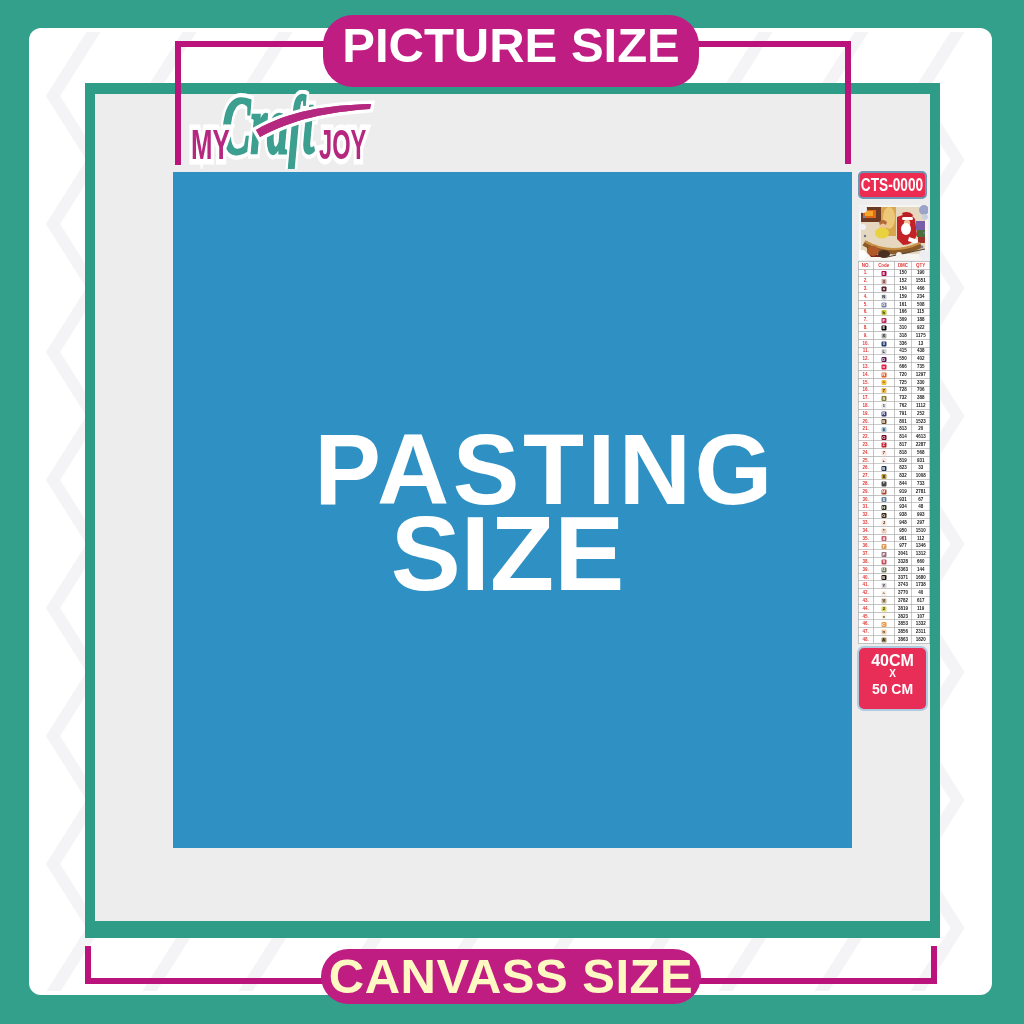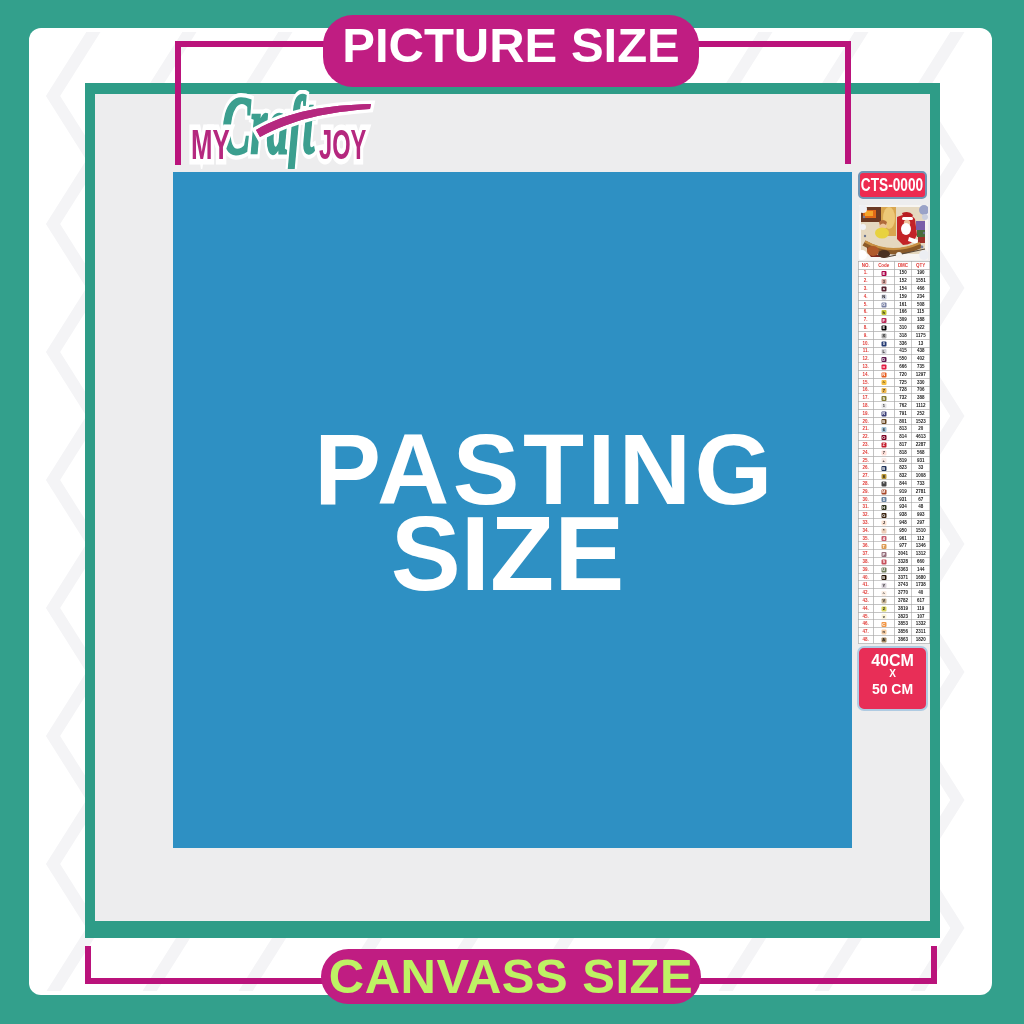--- a/index.html
+++ b/index.html
@@ -42,21 +42,21 @@
 
   <path d="M693 44 L848 44 L848 164" stroke="#ba137b" stroke-width="6" fill="none"></path>
 
   <path d="M330 981 L88 981 L88 946" stroke="#ba137b" stroke-width="6" fill="none"></path>
 
   <path d="M694 981 L934 981 L934 946" stroke="#ba137b" stroke-width="6" fill="none"></path>
 </svg>
 
 <div class="abs" style="left:323px;top:15px;width:376px;height:72px;background:#c01d82;border-radius:30px;text-align:center;line-height:60px;color:#fff;font-weight:bold;font-size:49px;">PICTURE SIZE</div>
 
-<div class="abs" style="left:321px;top:949px;width:380px;height:55px;background:#c01d82;border-radius:28px;text-align:center;line-height:55px;color:#bef264;font-weight:bold;font-size:49px;letter-spacing:0.5px;">CANVASS SIZE</div>
+<div class="abs" style="left:321px;top:949px;width:380px;height:55px;background:#c01d82;border-radius:28px;text-align:center;line-height:55px;color:#fef9c3;font-weight:bold;font-size:49px;letter-spacing:0.5px;">CANVASS SIZE</div>
 
 <svg class="abs" style="left:178px;top:90px;" width="270" height="79" viewBox="0 0 270 79">
   <g font-family="Liberation Sans, sans-serif" font-weight="bold">
 
     <text transform="translate(44,63) scale(0.52,1)" font-size="82" font-family="Liberation Serif,serif" font-style="italic" fill="#3c9f8f" stroke="#ffffff" stroke-width="11" paint-order="stroke">Craft</text>
     <text transform="translate(44,63) scale(0.52,1)" font-size="82" font-family="Liberation Serif,serif" font-style="italic" fill="#3c9f8f" stroke="#3c9f8f" stroke-width="2.5" paint-order="stroke">Craft</text>
 
     <text transform="translate(13,69) scale(0.6,1)" font-size="43" fill="#b5287f" stroke="#ffffff" stroke-width="11" paint-order="stroke">MY</text>
 
     <text transform="translate(141,69) scale(0.55,1)" font-size="43" fill="#b5287f" stroke="#ffffff" stroke-width="11" paint-order="stroke">JOY</text>

